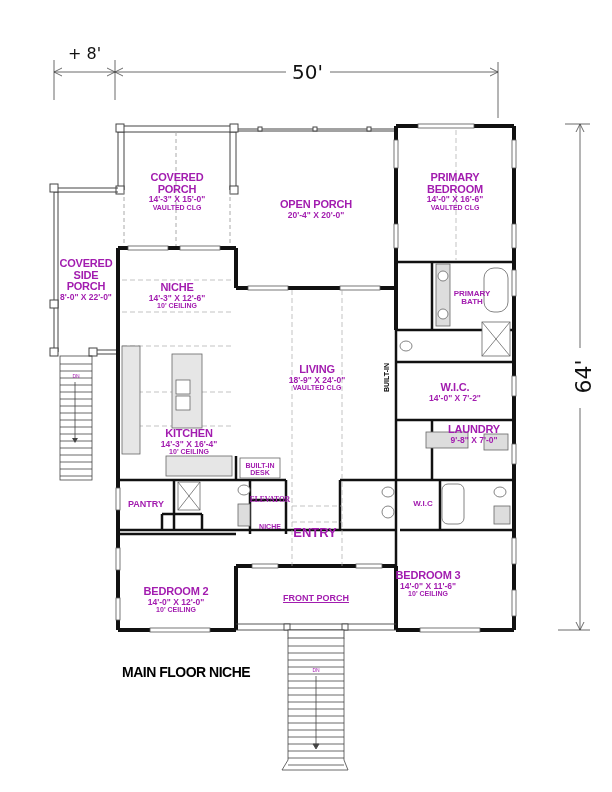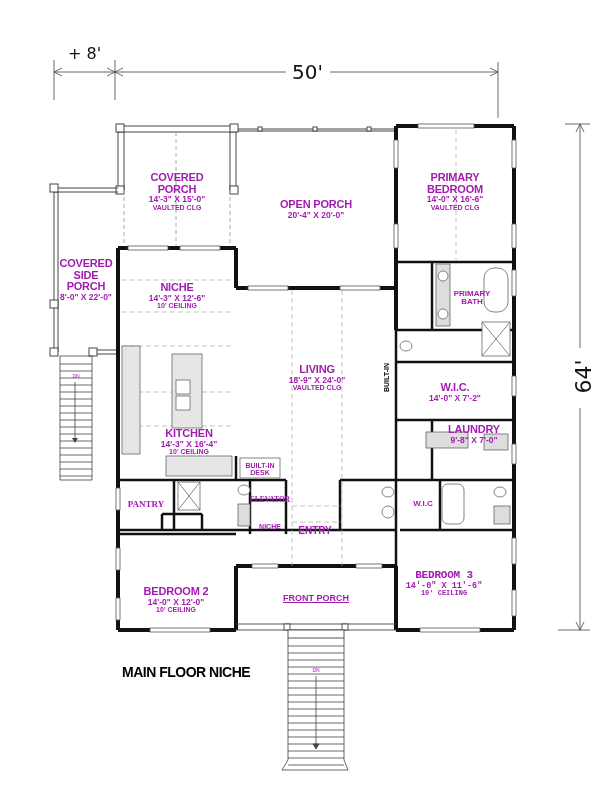--- a/index.html
+++ b/index.html
@@ -315,51 +315,51 @@
 <div class="lbl" style="left:260px; top:462px;">
   <div class="note">BUILT-IN</div>
   <div class="note">DESK</div>
 </div>
 
 <div class="lbl" style="left:474px; top:424px;">
   <div class="name">LAUNDRY</div>
   <div class="dim">9'-8" X 7'-0"</div>
 </div>
 
-<div class="lbl" style="left:146px; top:500px;font-family:Liberation Serif, serif;">
+<div class="lbl" style="left:146px; top:500px;">
   <div class="small" style="font-weight:bold; font-size:9px;">PANTRY</div>
 </div>
 
 <div class="lbl" style="left:270px; top:496px;font-family:Liberation Serif, serif;">
   <div class="note" style="font-size:7.5px;">ELEVATOR</div>
 </div>
 
 <div class="lbl" style="left:270px; top:523px;">
   <div class="note">NICHE</div>
 </div>
 
 <div class="lbl" style="left:315px; top:526px;">
-  <div class="small" style="font-weight:bold; font-size:10px;">ENTRY</div>
+  <div class="small" style="font-weight:bold; font-size:13px;">ENTRY</div>
 </div>
 
 <div class="lbl" style="left:423px; top:500px;">
   <div class="small" style="font-weight:bold;">W.I.C</div>
 </div>
 
 <div class="lbl" style="left:176px; top:570px;margin-top:16px;">
   <div class="name">BEDROOM 2</div>
   <div class="dim">14'-0" X 12'-0"</div>
   <div class="note">10' CEILING</div>
 </div>
 
 <div class="lbl" style="left:316px; top:594px;">
   <div class="dim u" style="font-size:9px;">FRONT PORCH</div>
 </div>
 
-<div class="lbl" style="left:444px; top:570px;font-family:Liberation Mono, monospace;">
+<div class="lbl" style="left:428px; top:570px;">
   <div class="name">BEDROOM 3</div>
   <div class="dim">14'-0" X 11'-6"</div>
   <div class="note">10' CEILING</div>
 </div>
 
 <div class="lbl" style="left:76px; top:374px; font-size:5px; font-weight:normal;">DN</div>
 <div class="lbl" style="left:316px; top:668px; font-size:5px; font-weight:normal;">DN</div>
 
 <div class="title">MAIN FLOOR NICHE</div>
 

